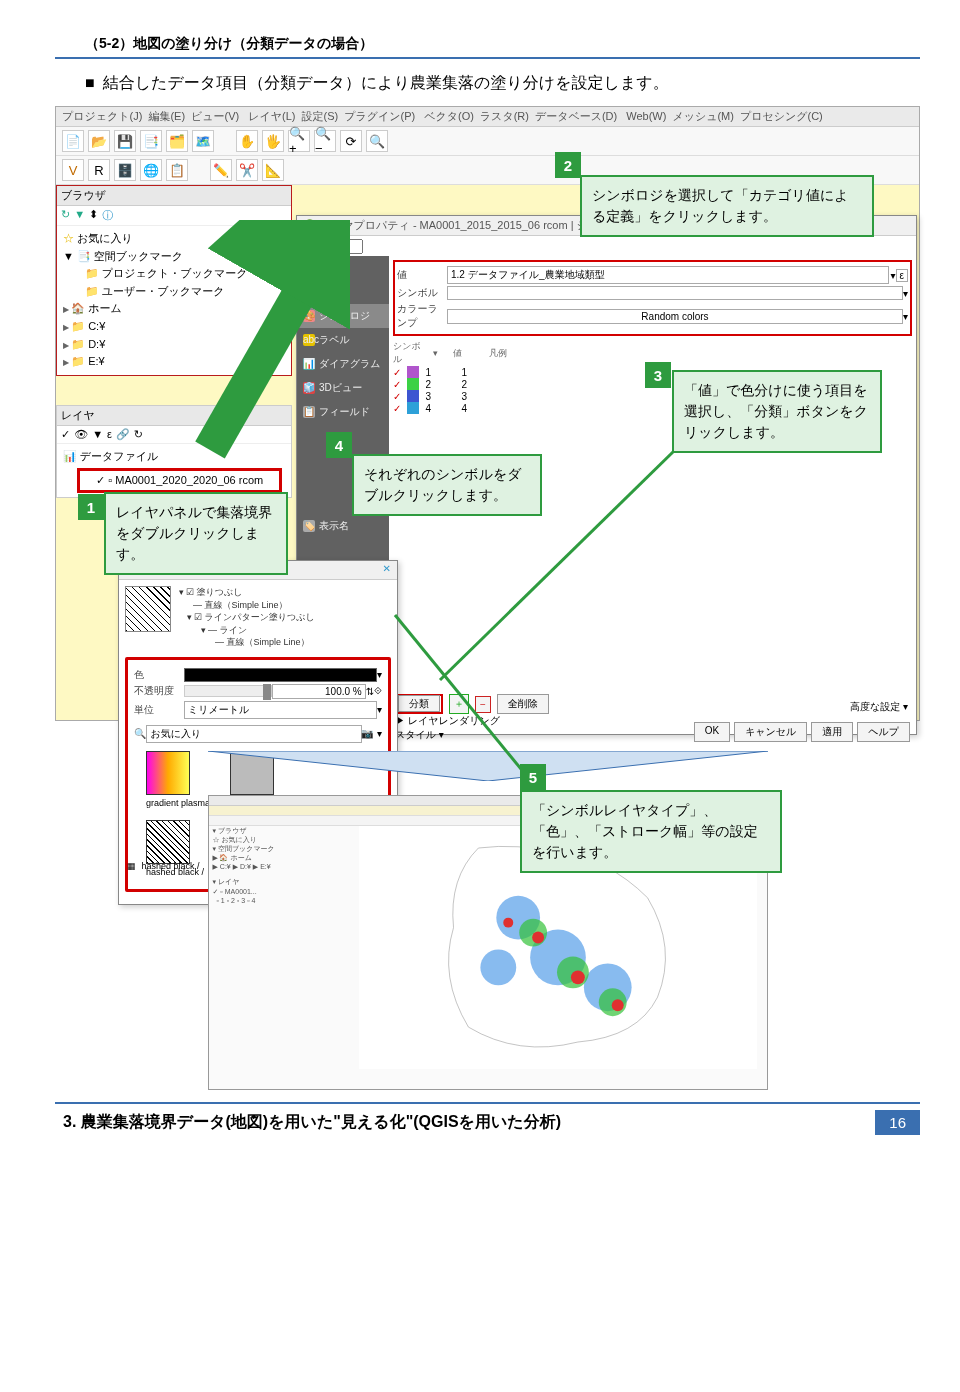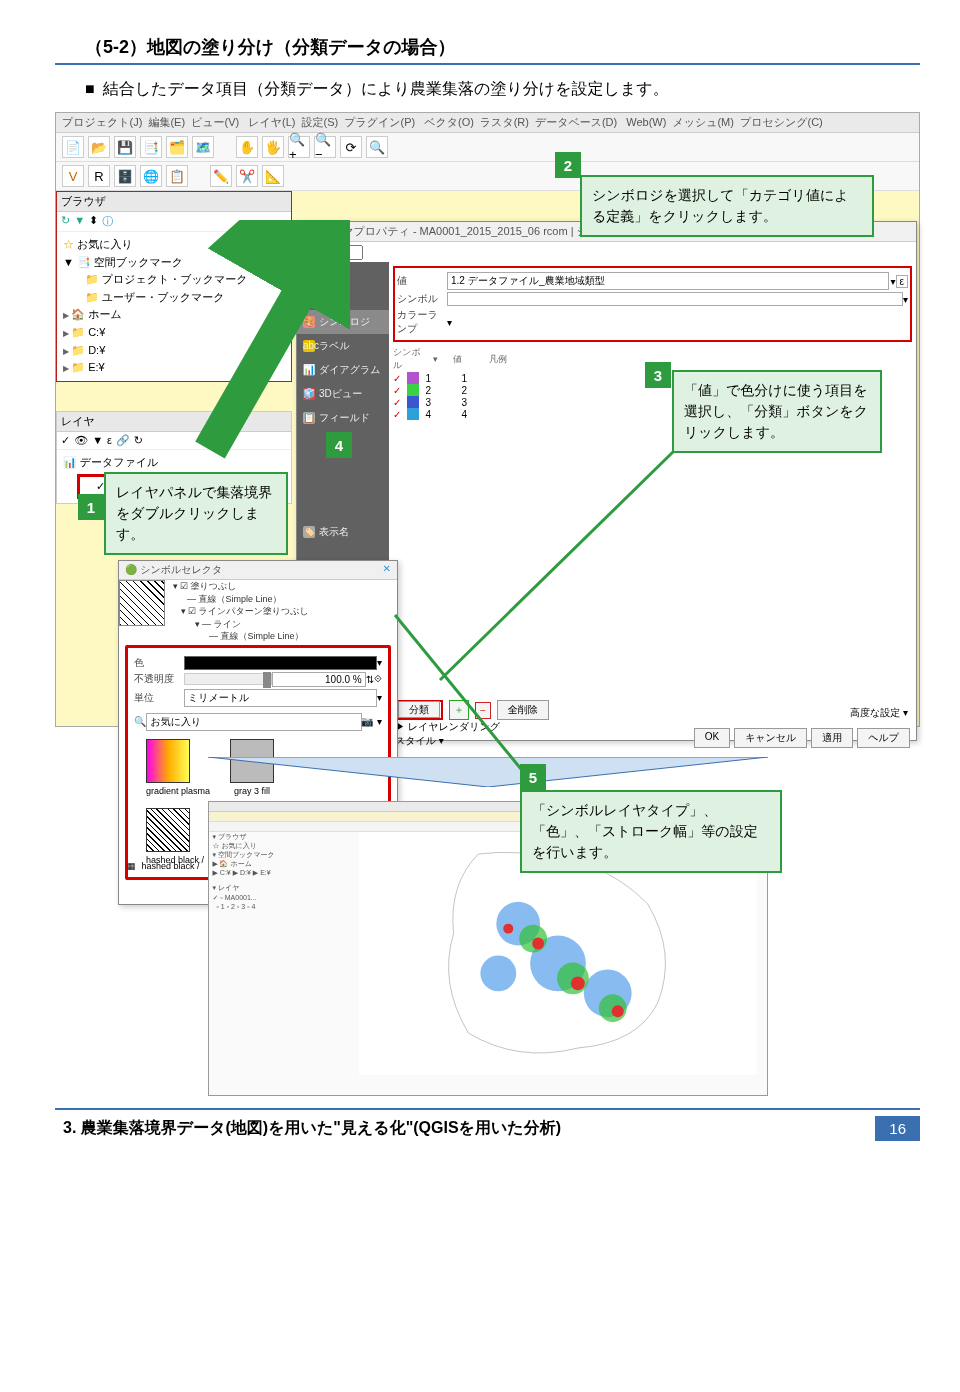--- a/index.html
+++ b/index.html
@@ -1,18 +1,18 @@
 <!DOCTYPE html>
 <html><head>
 <meta charset="utf-8">
 <style>
   * { box-sizing: border-box; margin: 0; padding: 0; }
   body { width: 960px; height: 1392px; background: #fff; font-family: "Meiryo", "MS Gothic", sans-serif; font-size: 13px; color: #000; position: relative; }
   .page { padding: 35px 40px 30px 55px; position: relative; }
-  .section-title { font-size: 18px; font-weight: bold; margin-left: 30px; }
+  .section-title { font-size: 14px; font-weight: bold; margin-left: 30px; }
   .hr-blue { border: none; border-top: 2px solid #3a6fb0; margin: 4px 0 14px 0; }
   .bullet-line { font-size: 16px; margin-left: 30px; margin-bottom: 12px; }
   .bullet-line::before { content: "■"; margin-right: 8px; }
 
   
   .qgis-main { border: 1px solid #aaa; background: #fef9c3; position: relative; height: 615px; }
   .menubar { background: #eaeaea; border-bottom: 1px solid #ccc; padding: 2px 6px; font-size: 11px; color: #555; }
   .menubar span { margin-right: 6px; }
   .toolbar-row { background: #f8f8f8; border-bottom: 1px solid #ddd; padding: 3px 6px; display: flex; gap: 4px; }
   .tb-icon { width: 22px; height: 22px; border: 1px solid #ccc; background: #fff; display: inline-flex; align-items: center; justify-content: center; font-size: 13px; }
@@ -53,21 +53,21 @@
   .classify-red { border: 2px solid #d20000; padding: 1px; }
 
   
   .callout { position: absolute; background: #dff2e1; border: 2px solid #2e9b3f; padding: 8px 10px; font-size: 14px; line-height: 1.5; z-index: 50; }
   .callout-num { position: absolute; background: #2e9b3f; color: #fff; width: 26px; height: 26px; display: flex; align-items: center; justify-content: center; font-size: 15px; font-weight: bold; z-index: 51; }
   .green-arrow { position: absolute; z-index: 40; }
 
   
   .symsel { position: absolute; left: 118px; top: 560px; width: 280px; height: 345px; background: #fff; border: 1px solid #888; box-shadow: 2px 2px 6px rgba(0,0,0,0.2); font-size: 10px; }
   .symsel-title { background: #f0f0f0; padding: 2px 6px; color: #555; border-bottom: 1px solid #ccc; font-size: 10px; }
-  .symsel-top { display: flex; gap: 8px; }
+  .symsel-top { display: flex; padding: 6px; gap: 8px; }
   .hatch-preview { width: 46px; height: 46px; border: 1px solid #888; background-image: repeating-linear-gradient(45deg,#000 0,#000 1px,transparent 1px,transparent 5px); }
   .sym-tree { font-size: 9px; line-height: 1.4; color: #333; }
   .red-frame-big { border: 3px solid #d20000; margin: 2px 6px; padding: 6px; border-radius: 2px; }
   .black-bar { background: #000; height: 14px; border: 1px solid #666; }
   .sym-grid { display: flex; gap: 20px; padding: 6px 12px; }
   .sym-cell { text-align: center; font-size: 9px; }
   .sym-cell .sw { width: 44px; height: 44px; border: 1px solid #333; margin-bottom: 3px; }
   .hatch45 { background-image: repeating-linear-gradient(45deg,#000 0,#000 1px,transparent 1px,transparent 4px); }
   .hatch135 { background-image: repeating-linear-gradient(135deg,#000 0,#000 1px,transparent 1px,transparent 4px); }
   .symsel-footer { position: absolute; bottom: 4px; right: 6px; display: flex; gap: 4px; }
@@ -216,20 +216,21 @@
                   <span style="margin-left:2px">▾</span>
                   <span class="eps">ε</span>
                 </div>
               <div class="form-row">
                   <label>シンボル</label>
                   <div class="val orange-swatch"></div>
                   <span>▾</span>
                 </div>
               <div class="form-row">
                   <label>カラーランプ</label>
+                  <div class="val" style="text-align:center">Random colors</div>
                   <span>▾</span>
                 </div>
             </div>
             <div class="legend-table">
               <div class="lg-row" style="color:#666;font-size:9px;">
                   <span style="width:34px">シンボル</span>
                   <span style="width:14px">▾</span>
                   <span style="width:30px">値</span>
                   <span>凡例</span>
                 </div>
@@ -335,29 +336,30 @@
       <span class="btn">詳細設定</span>
     </div>
     <div class="symsel-footer">
       <span class="btn">OK</span>
       <span class="btn">キャンセル</span>
       <span class="btn">ヘルプ</span>
     </div>
   </div>
 
   <div class="callout-num" style="left:78px; top:494px;">1</div>
-  <div class="callout" style="left:104px; top:472px; width:184px;">レイヤパネルで集落境界をダブルクリックします。</div>
+  <div class="callout" style="left:104px; top:492px; width:184px;">レイヤパネルで集落境界をダブルクリックします。</div>
 
   <div class="callout-num" style="left:555px; top:152px;">2</div>
   <div class="callout" style="left:580px; top:175px; width:294px;">シンボロジを選択して「カテゴリ値による定義」をクリックします。</div>
 
   <div class="callout-num" style="left:645px; top:362px;">3</div>
   <div class="callout" style="left:672px; top:370px; width:210px;">「値」で色分けに使う項目を選択し、「分類」ボタンをクリックします。</div>
 
   <div class="callout-num" style="left:326px; top:432px;">4</div>
+  <div class="callout" style="left:352px; top:454px; width:190px;">それぞれのシンボルをダブルクリックします。</div>
 
   <div class="callout-num" style="left:520px; top:764px;">5</div>
   <div class="callout" style="left:520px; top:790px; width:262px;">「シンボルレイヤタイプ」、「色」、「ストローク幅」等の設定を行います。</div>
 
   <svg class="green-arrow" style="left:190px;top:220px;width:160px;height:240px">
     <defs>
         <marker id="ah" markerWidth="10" markerHeight="10" refX="2" refY="3" orient="auto">
           <path d="M0,0 L0,6 L9,3 z" fill="#2e9b3f"></path>
         </marker>
       </defs>

